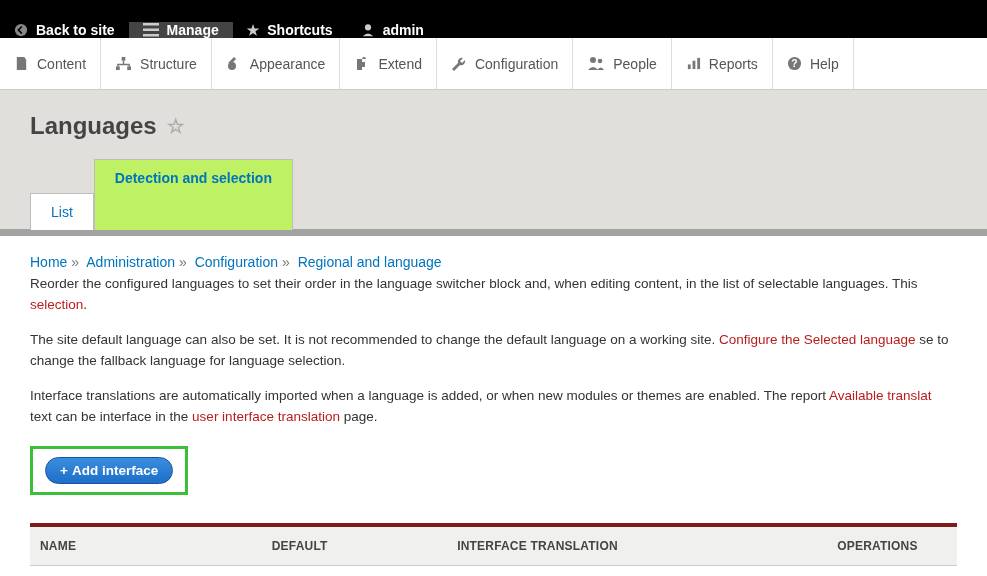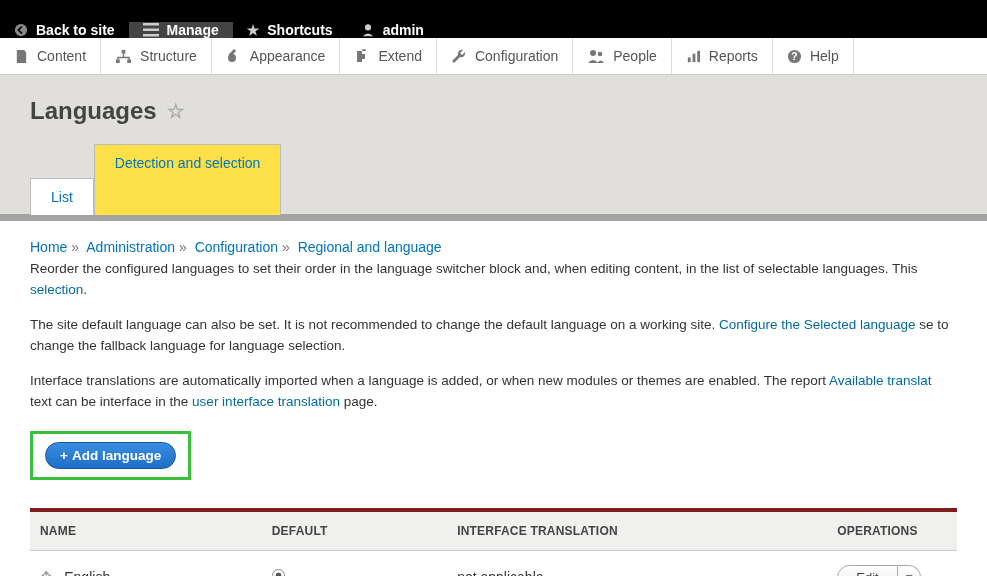--- a/index.html
+++ b/index.html
@@ -5,42 +5,42 @@
 * { box-sizing: border-box; margin: 0; padding: 0; }
 body { font-family: "Lucida Grande", "Helvetica Neue", Arial, sans-serif; font-size: 13px; color: #333; background: #fff; width: 987px; overflow: hidden; }
 
 
 .toolbar { background: #000; color: #fff; display: flex; height: 38px; align-items: flex-end; }
 .toolbar-item { display: flex; align-items: center; padding: 0 14px; gap: 8px; font-size: 14px; font-weight: bold; cursor: pointer; }
 .toolbar-item.active { background: #444; }
 .toolbar-item svg, .toolbar-item .glyph { fill: #ccc; color: #ccc; }
 
 
-.admin-menu { background: #fff; border-bottom: 1px solid #ccc; display: flex; height: 37px; align-items: stretch; box-shadow: 0 1px 2px rgba(0,0,0,0.1); }
+.admin-menu { background: #fff; border-bottom: 1px solid #ccc; display: flex; height: 52px; align-items: stretch; box-shadow: 0 1px 2px rgba(0,0,0,0.1); }
 .admin-item { display: flex; align-items: center; gap: 8px; padding: 0 14px; font-size: 14px; color: #555; border-right: 1px solid #ddd; cursor: pointer; }
 .admin-item svg { fill: #777; }
 
 
 .header-area { background: #e0dfdb; padding: 22px 30px 0 30px; border-bottom: 7px solid #a3a3a3; position: relative; }
 .page-title { font-size: 24px; font-weight: bold; color: #444; display: flex; align-items: center; gap: 10px; margin-bottom: 18px; }
 .star-outline { color: #aaa; font-size: 20px; }
 
 
 .tabs { display: flex; gap: 0; position: relative; top: 1px; }
-.tab { padding: 10px 20px; border: 1px solid #bdbdbd; border-bottom: none; background: #fde047; color: #0074bd; font-size: 14px; cursor: pointer; }
+.tab { padding: 10px 20px; border: 1px solid #bdbdbd; border-bottom: none; background: #bef264; color: #0074bd; font-size: 14px; cursor: pointer; font-weight: bold; }
 .tab.active { background: #fff; font-weight: normal; margin-top: 34px; }
 .tab + .tab { border-left: 1px solid #bdbdbd; }
 
 
 .content { padding: 18px 30px; }
 .breadcrumb { font-size: 14px; margin-bottom: 4px; }
 .breadcrumb a { color: #0074bd; text-decoration: none; }
 .breadcrumb .sep { color: #777; margin: 0 4px; }
 .desc { line-height: 1.55; margin-bottom: 14px; color: #333; font-size: 13.5px; }
-.desc a { color: #0369a1; text-decoration: none; }
+.desc a { color: #b91c1c; text-decoration: none; }
 
 
 .highlight-box { border: 3px solid #3bbf3b; display: inline-block; padding: 8px 12px; margin: 4px 0 18px 0; }
 .btn-primary { background: #1d6fc8; background: linear-gradient(#3b8de0, #1d6fc8); color: #fff; border: 1px solid #1653a0; border-radius: 14px; padding: 5px 14px; font-size: 13.5px; font-weight: bold; cursor: pointer; display: inline-flex; align-items: center; gap: 4px; }
 .btn-primary .plus { font-weight: bold; }
 
 
 table.lang-table { width: 100%; border-collapse: collapse; margin-top: 10px; }
 table.lang-table th { text-align: left; padding: 12px 10px; font-size: 12px; color: #444; background: #f0f0ee; border-top: 4px solid #7f1d1d; border-bottom: 1px solid #ccc; font-weight: bold; letter-spacing: 0.2px; }
 table.lang-table td { padding: 14px 10px; border-bottom: 1px solid #e6e6e3; font-size: 14px; color: #333; vertical-align: middle; }
@@ -168,21 +168,21 @@
   <p class="desc">
     <span>The site default language can also be set. It is not recommended to change the default language on a working site. </span><a href="#">Configure the Selected language</a><span> se to change the fallback language for language selection.</span>
   </p>
   <p class="desc">
     <span>Interface translations are automatically imported when a language is added, or when new modules or themes are enabled. The report </span><a href="#">Available translat</a><span> text can be interface in the </span><a href="#">user interface translation</a><span> page.</span>
   </p>
 
   <div class="highlight-box">
     <button class="btn-primary">
       <span class="plus">+</span>
-      <span>Add language</span>
+      <span>Add interface</span>
     </button>
   </div>
 
   <table class="lang-table">
     <thead>
       <tr>
         <th style="width:25%">NAME</th>
         <th style="width:20%">DEFAULT</th>
         <th>INTERFACE TRANSLATION</th>
         <th style="width:14%">OPERATIONS</th>

